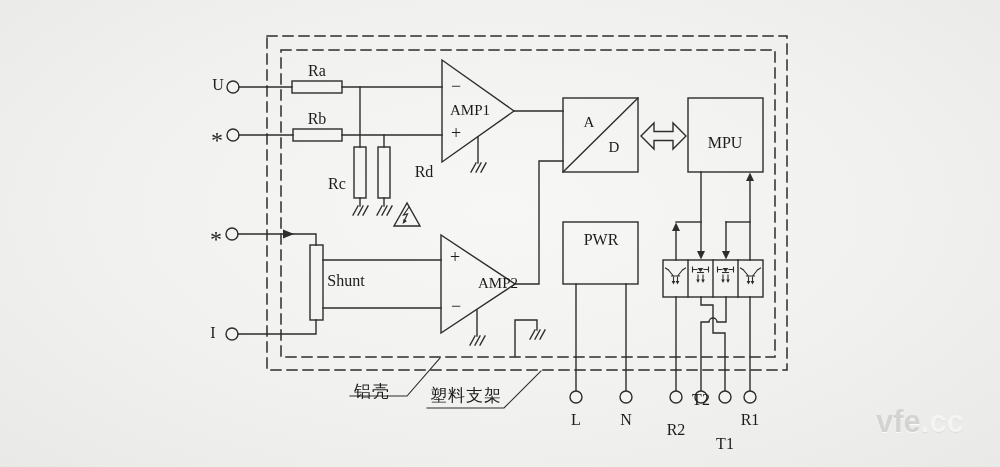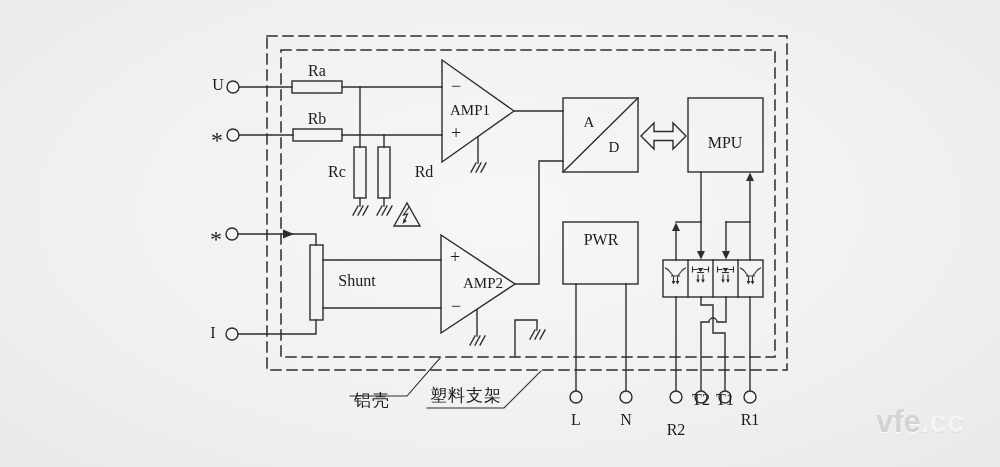--- a/index.html
+++ b/index.html
@@ -174,42 +174,42 @@
   </g>
 </svg>
 
 <div class="lbl" style="left:218px;top:85px">U</div>
 <div class="lbl star" style="left:217px;top:140px">*</div>
 <div class="lbl star" style="left:216px;top:239px">*</div>
 <div class="lbl" style="left:213px;top:333px">I</div>
 
 <div class="lbl" style="left:317px;top:71px">Ra</div>
 <div class="lbl" style="left:317px;top:119px">Rb</div>
-<div class="lbl" style="left:337px;top:172px">Rc</div>
+<div class="lbl" style="left:337px;top:184px">Rc</div>
 <div class="lbl" style="left:424px;top:172px">Rd</div>
-<div class="lbl" style="left:357px;top:281px">Shunt</div>
+<div class="lbl" style="left:346px;top:281px">Shunt</div>
 
 <div class="lbl sign" style="left:456px;top:86px">−</div>
 <div class="lbl small" style="left:470px;top:110px">AMP1</div>
 <div class="lbl sign" style="left:456px;top:133px">+</div>
 
 <div class="lbl sign" style="left:455px;top:257px">+</div>
-<div class="lbl small" style="left:483px;top:283px">AMP2</div>
+<div class="lbl small" style="left:498px;top:283px">AMP2</div>
 <div class="lbl sign" style="left:456px;top:306px">−</div>
 
 <div class="lbl small" style="left:589px;top:122px">A</div>
 <div class="lbl small" style="left:614px;top:147px">D</div>
 <div class="lbl" style="left:725px;top:143px">MPU</div>
 <div class="lbl" style="left:601px;top:240px">PWR</div>
 
 <div class="lbl" style="left:576px;top:420px">L</div>
 <div class="lbl" style="left:626px;top:420px">N</div>
 <div class="lbl" style="left:676px;top:430px">R2</div>
 <div class="lbl" style="left:701px;top:400px">T2</div>
-<div class="lbl" style="left:725px;top:400px">T1</div>
+<div class="lbl" style="left:725px;top:444px">T1</div>
 <div class="lbl" style="left:750px;top:420px">R1</div>
 
-<div class="lbl cjk" style="left:372px;top:400px">铝壳</div>
+<div class="lbl cjk" style="left:372px;top:391px">铝壳</div>
 <div class="lbl cjk" style="left:466px;top:395px">塑料支架</div>
 
 <div class="watermark"><span class="wm1">vfe</span><span class="wm2">.cc</span></div>
 
 </div>
 
 </body></html>

